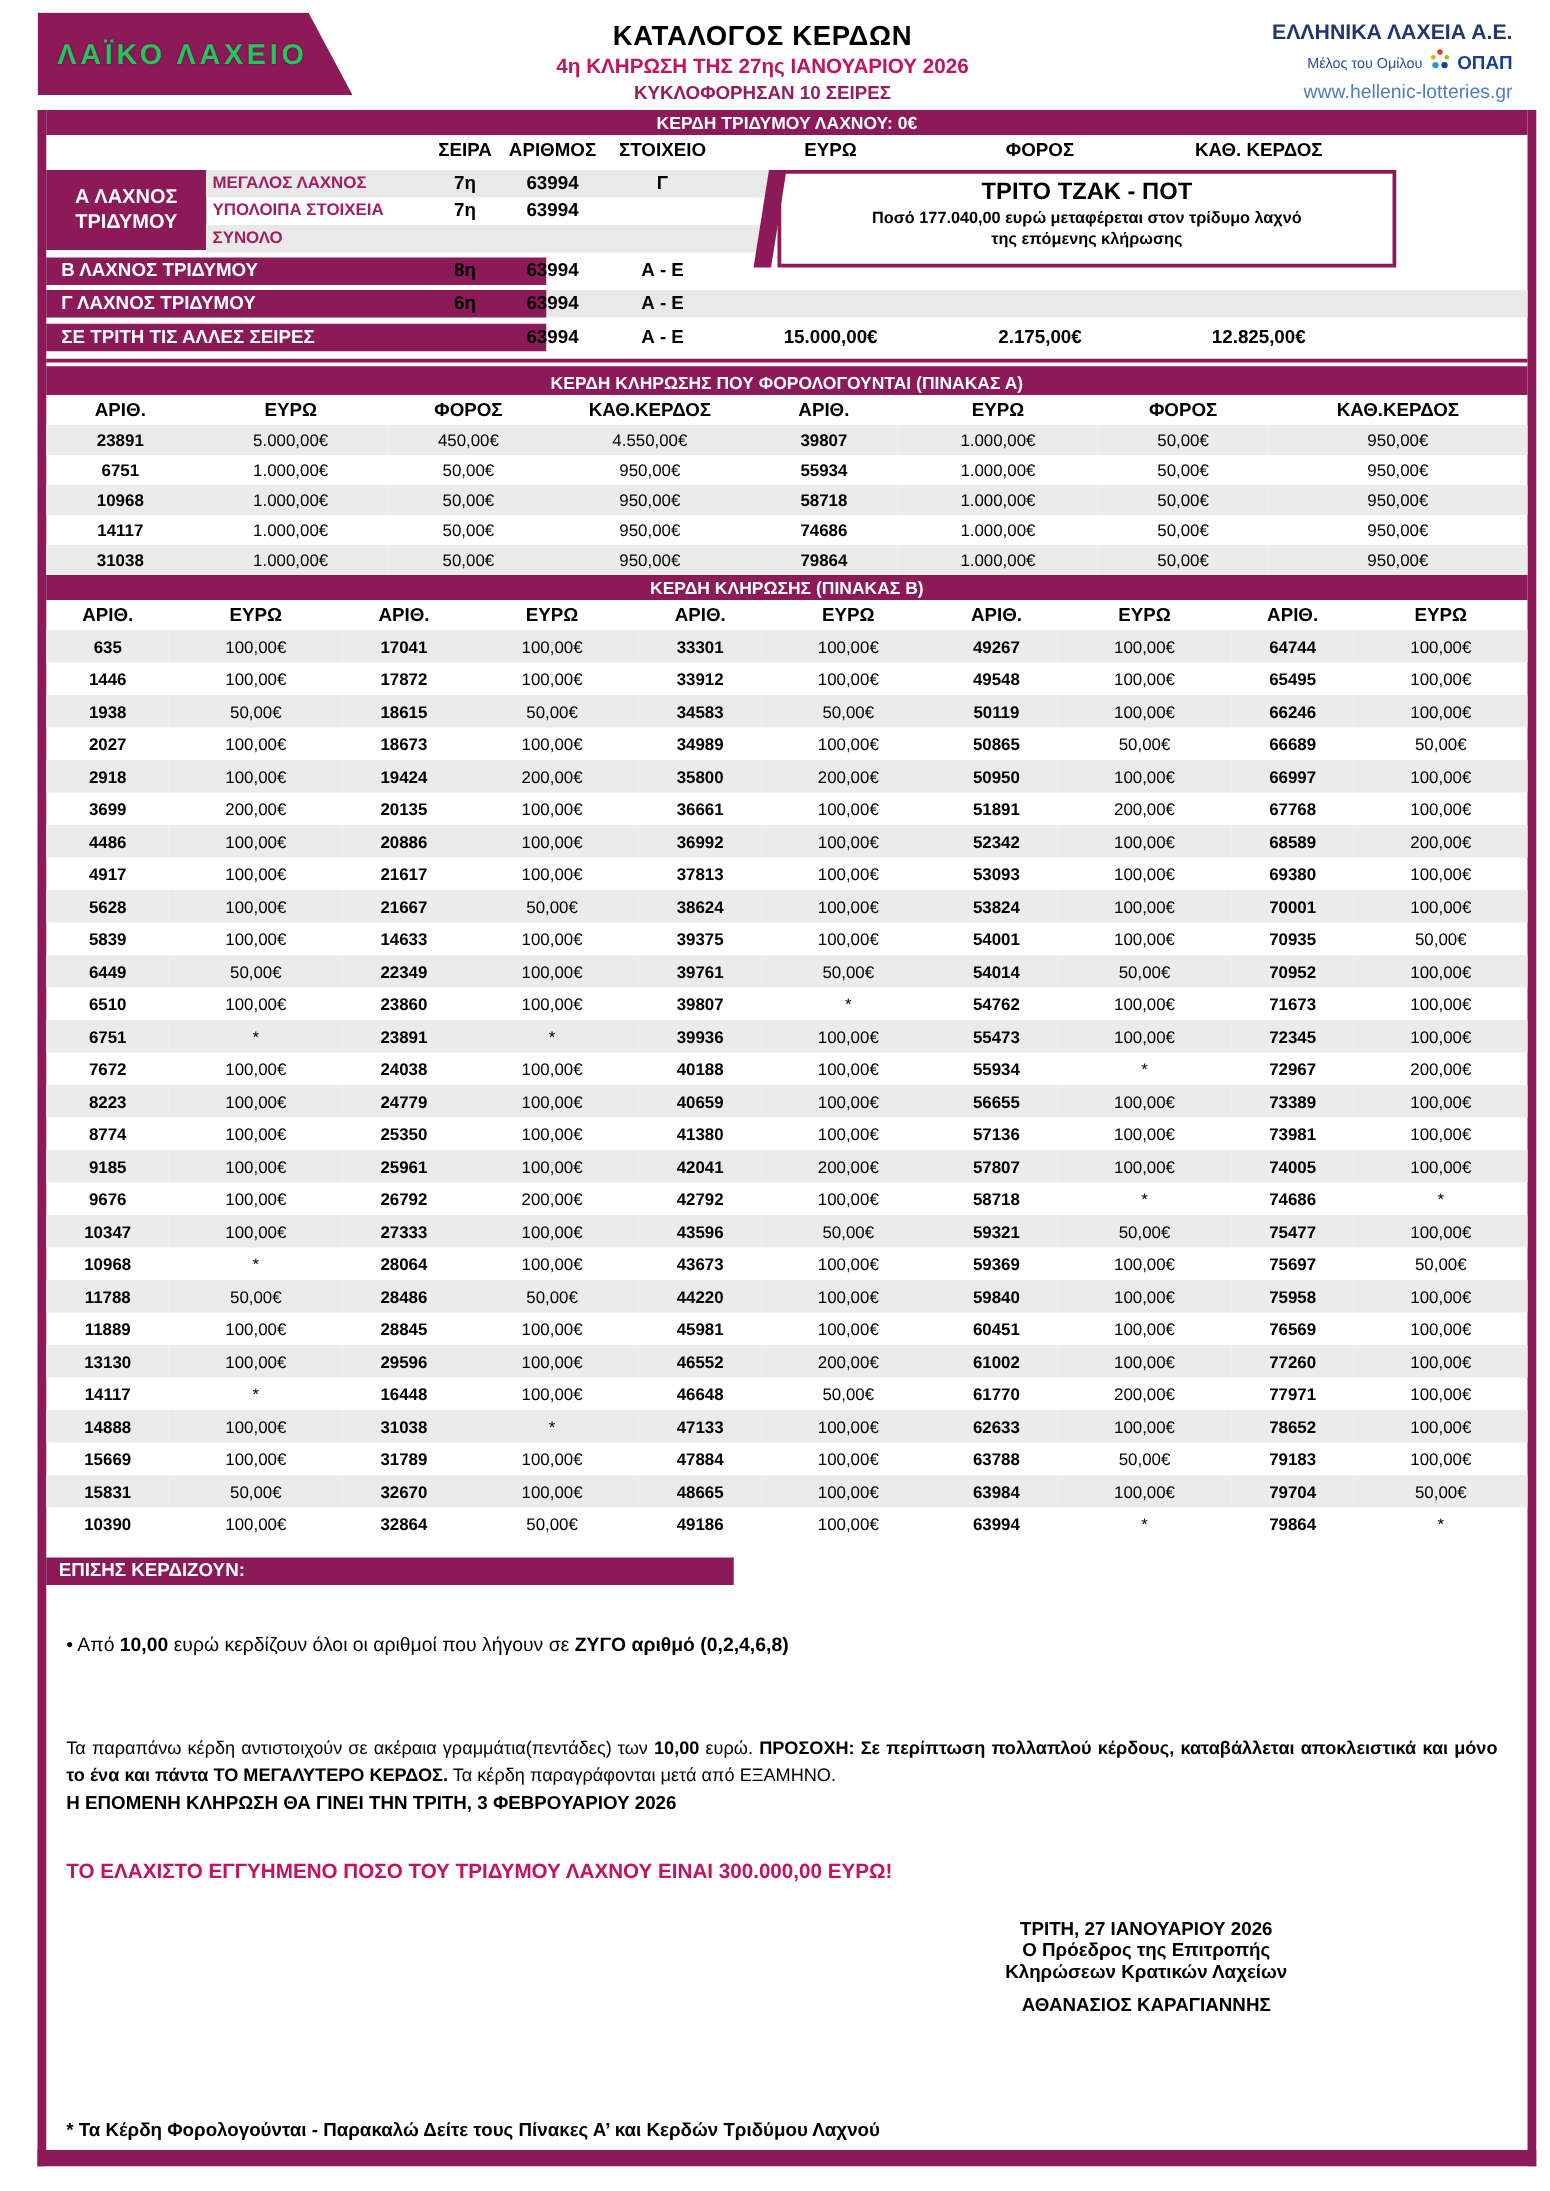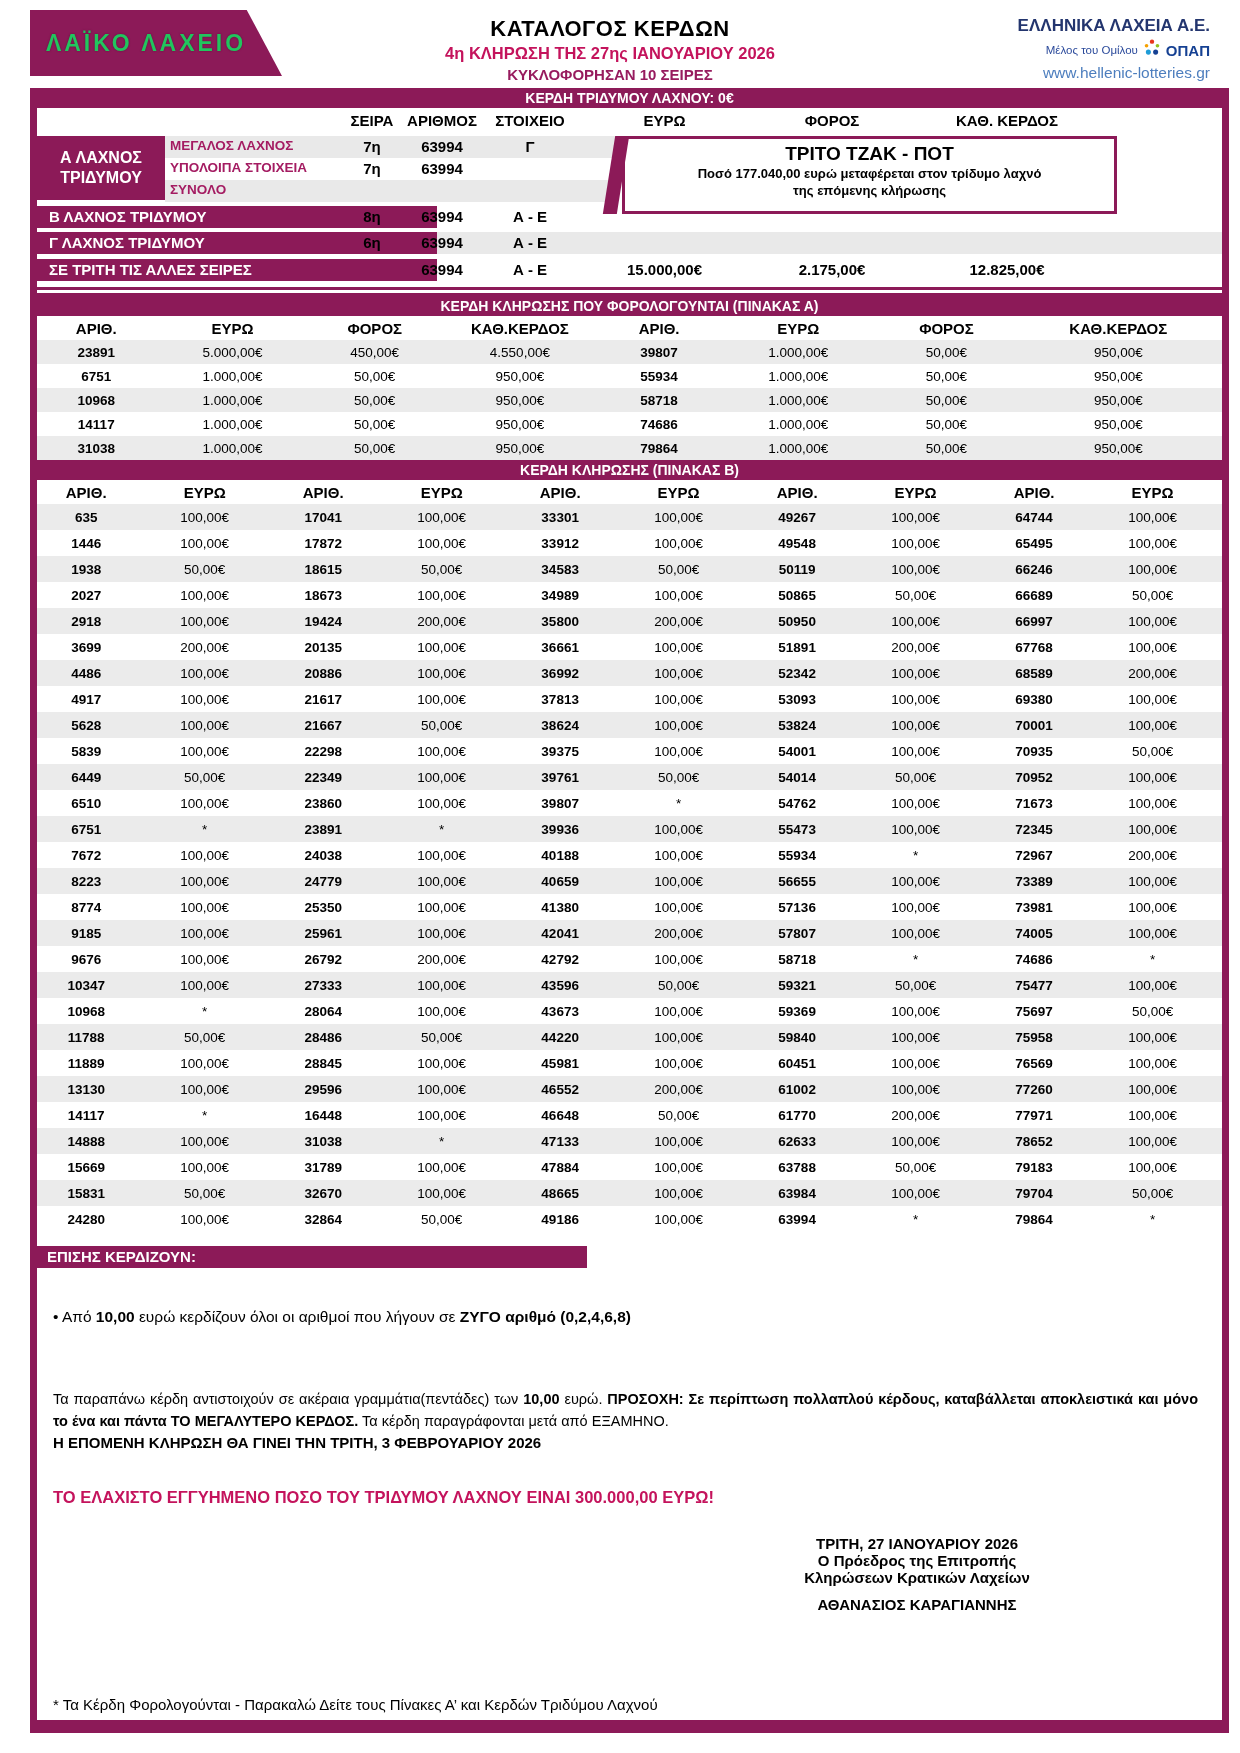--- a/index.html
+++ b/index.html
@@ -85,21 +85,21 @@
     color:#fff; font-weight:bold; font-size:15px; line-height:22px; padding-left:10px; }
   .bullet { margin:40px 0 0 16px; font-size:15.5px; }
   .bullet b { font-weight:900; }
   .notes { margin:62px 24px 0 16px; font-size:14.5px; line-height:22px; text-align:justify; }
   .notes b { font-weight:bold; }
   .nextdraw { margin:0 24px 0 16px; font-size:15px; font-weight:bold; line-height:22px; }
   .guarantee { margin:34px 24px 0 16px; font-size:16.5px; font-weight:bold; color:#C4135C; }
   .signature { position:absolute; left:640px; top:1447px; width:480px; text-align:center;
     font-size:15px; font-weight:bold; line-height:17px; }
   .signature .sname { margin-top:10px; }
-  .footnote { position:absolute; left:16px; top:1608px; font-size:15px; font-weight:normal; }
+  .footnote { position:absolute; left:16px; top:1608px; font-size:15px; font-weight:bold; }
 </style>
 </head>
 <body>
 
 <div class="page">
 
   <div class="logo">
     <span>ΛΑΪΚΟ ΛΑΧΕΙΟ</span>
   </div>
   <div class="titles">
@@ -399,21 +399,21 @@
             <td>38624</td>
             <td>100,00€</td>
             <td>53824</td>
             <td>100,00€</td>
             <td>70001</td>
             <td>100,00€</td>
           </tr>
           <tr>
             <td>5839</td>
             <td>100,00€</td>
-            <td>22298</td>
+            <td>14633</td>
             <td>100,00€</td>
             <td>39375</td>
             <td>100,00€</td>
             <td>54001</td>
             <td>100,00€</td>
             <td>70935</td>
             <td>50,00€</td>
           </tr>
           <tr>
             <td>6449</td>
@@ -613,21 +613,21 @@
             <td>32670</td>
             <td>100,00€</td>
             <td>48665</td>
             <td>100,00€</td>
             <td>63984</td>
             <td>100,00€</td>
             <td>79704</td>
             <td>50,00€</td>
           </tr>
           <tr>
-            <td>24280</td>
+            <td>10390</td>
             <td>100,00€</td>
             <td>32864</td>
             <td>50,00€</td>
             <td>49186</td>
             <td>100,00€</td>
             <td>63994</td>
             <td>*</td>
             <td>79864</td>
             <td>*</td>
           </tr>

